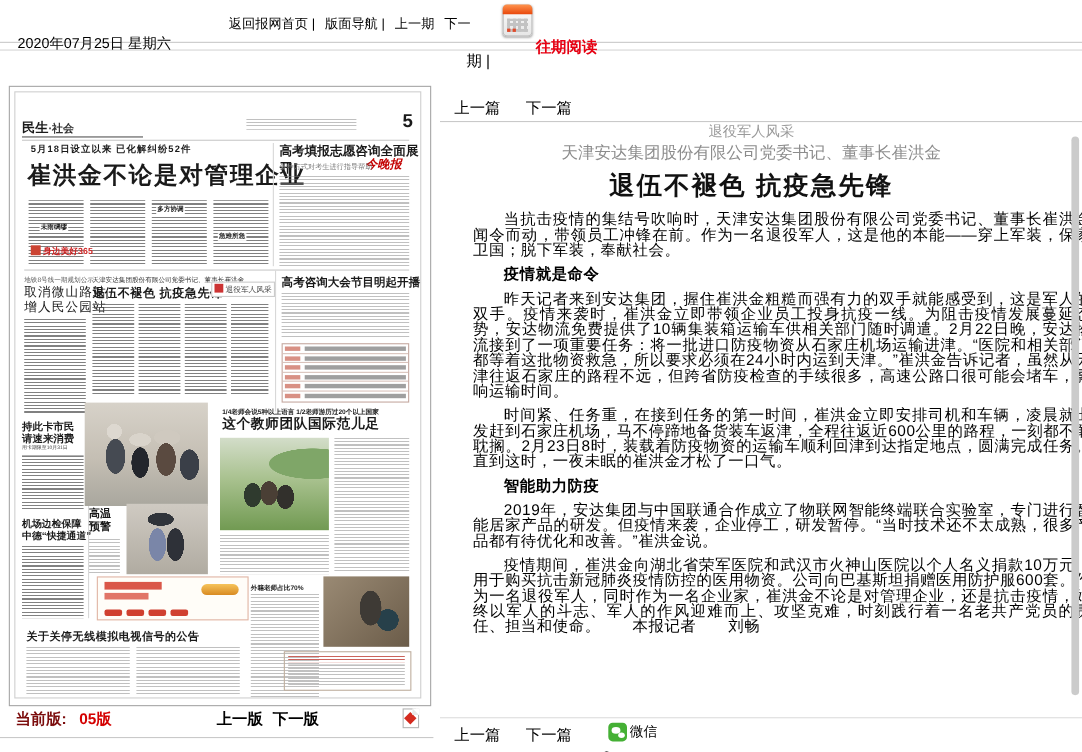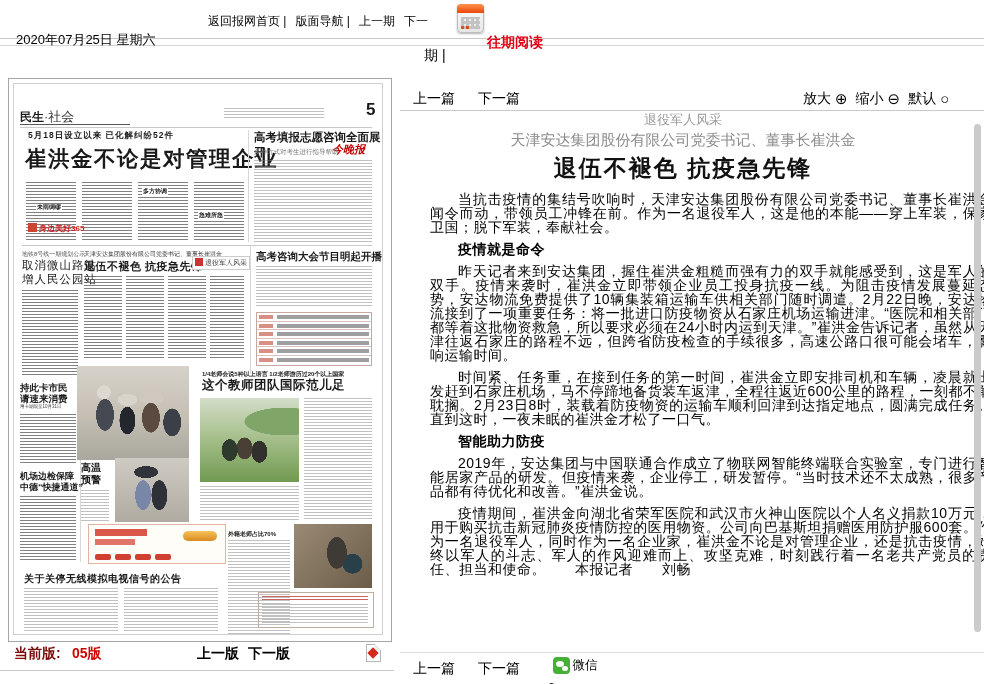--- a/index.html
+++ b/index.html
@@ -28,21 +28,21 @@
 
   
   .left-panel{left:8px;top:78px;width:382px;height:562px;border:1px solid #a6a6a6;background:#fff;}
   .paper{position:absolute;left:4px;top:4px;width:368px;height:550px;border:1px solid #cfcfcf;
          background:#fff;color:#1a1a1a;}
   .paper .tx{position:absolute;background-image:repeating-linear-gradient(180deg,rgba(75,75,75,.7) 0,rgba(75,75,75,.7) 1px,transparent 1px,transparent 3px);}
   .paper .tx.light{background-image:repeating-linear-gradient(180deg,rgba(130,130,130,.5) 0,rgba(130,130,130,.5) 1px,transparent 1px,transparent 3px);}
   .paper .tx.red{background-image:repeating-linear-gradient(180deg,rgba(190,60,50,.8) 0,rgba(190,60,50,.8) 1px,transparent 1px,transparent 3px);}
   .chip{position:absolute;font-size:6px;font-weight:bold;background:#fff;padding:0 1px;line-height:7px;}
   .sec-title{left:6px;top:24px;font-size:12px;font-weight:bold;}
-  .sec-sub{font-size:13px;font-weight:normal;color:#333;}
+  .sec-sub{font-size:10px;font-weight:bold;color:#333;}
   .masthead{left:318px;top:20px;font-size:11px;font-weight:bold;font-style:italic;color:#c30000;
             font-family:"Liberation Serif","DejaVu Serif",serif;margin-top:38px;}
   .pagenum{left:352px;top:16px;font-size:17px;font-weight:bold;}
   .lead-kicker{left:14px;top:46px;font-size:8.5px;font-weight:bold;letter-spacing:1px;}
   .lead-headline{left:11px;top:60px;font-size:21.5px;font-weight:bold;letter-spacing:1.5px;}
   .gk1-headline{left:240px;top:46px;font-size:11.5px;font-weight:bold;}
   .gk1-sub{left:240px;top:64px;font-size:6.5px;color:#777;}
   .logo365{left:14px;top:139px;font-size:8px;font-weight:bold;color:#c2date2222;color:#c22;}
   .logo365 i{display:inline-block;width:9px;height:9px;background:#c43;margin-right:2px;vertical-align:-1px;}
   .metro-kicker{left:8px;top:166px;font-size:6px;color:#555;}
@@ -286,23 +286,20 @@
   <a class="abs pagectl-prev">上一版</a>
   <a class="abs pagectl-next">下一版</a>
   <a class="abs pdf">
       <i></i>
       <b></b>
     </a>
   <div class="abs hline" style="left:0;top:670px;width:394px;"></div>
 
   <a class="abs rt-prev">上一篇</a>
   <a class="abs rt-next">下一篇</a>
-  <div class="abs zoomgrp">
-    <a><span>放大</span></a><span class="glyph">⊕</span><a><span>缩小</span></a><span class="glyph">⊖</span><a><span>默认</span></a><span class="glyph">○</span>
-  </div>
   <div class="abs hline" style="left:400px;top:110px;width:584px;"></div>
 
   <div class="abs art-head">
     <div class="art-kicker">退役军人风采</div>
     <div class="art-subtitle">天津安达集团股份有限公司党委书记、董事长崔洪金</div>
     <div class="art-title">退伍不褪色 抗疫急先锋</div>
   </div>
 
   <div class="abs art-body">
     <p class="pp">当抗击疫情的集结号吹响时，天津安达集团股份有限公司党委书记、董事长崔洪金闻令而动，带领员工冲锋在前。作为一名退役军人，这是他的本能——穿上军装，保家卫国；脱下军装，奉献社会。</p>

